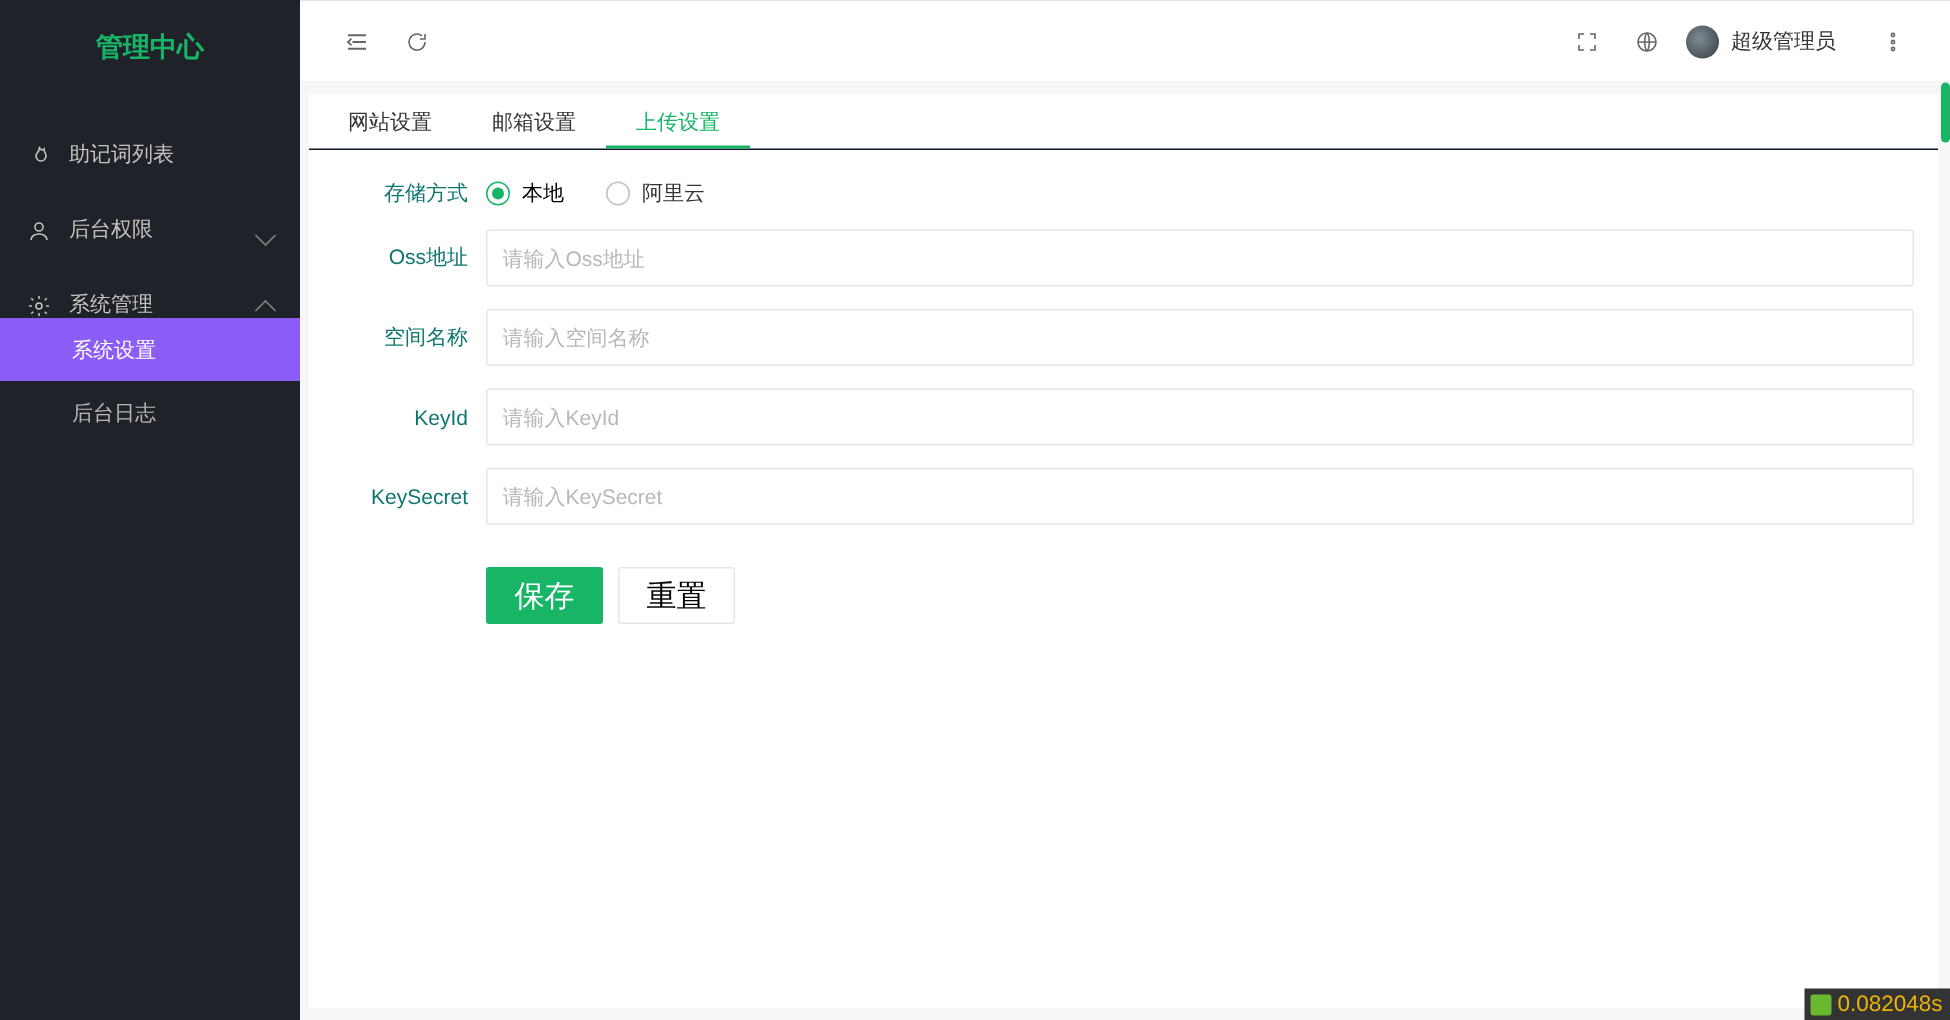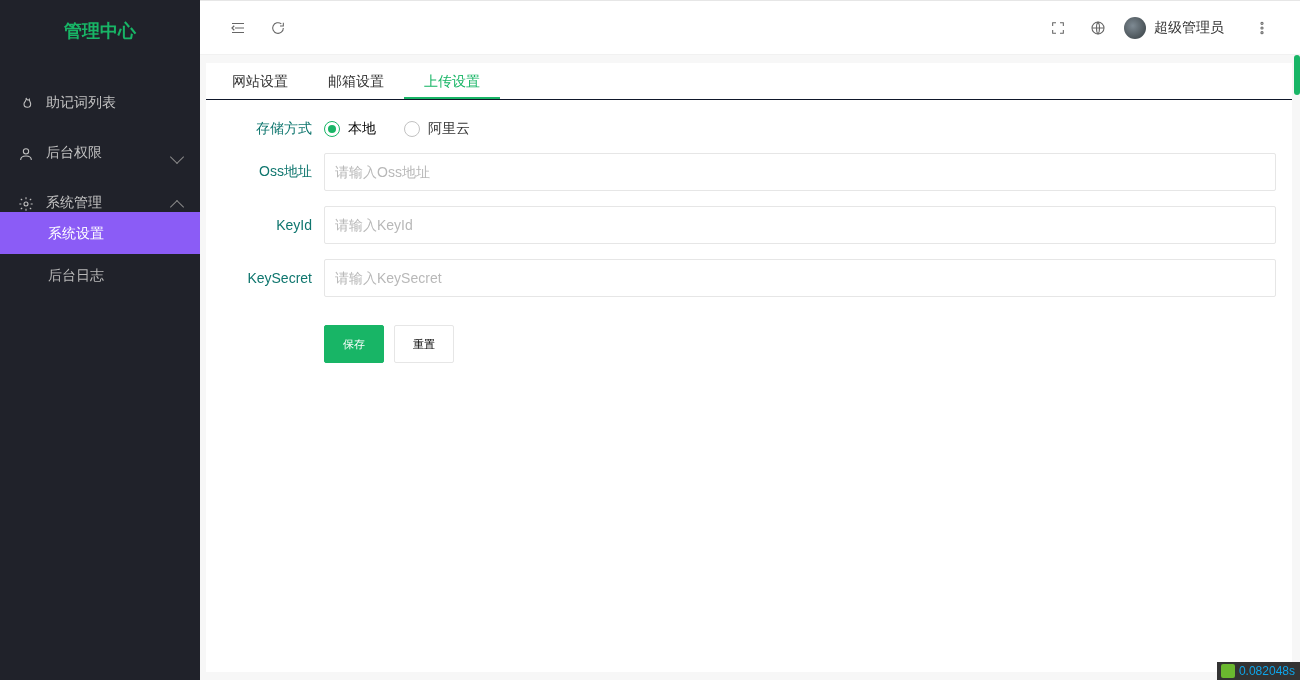--- a/index.html
+++ b/index.html
@@ -149,21 +149,21 @@
       color: #333;
     }
     .input::placeholder { color: #b8b8b8; }
     .btn-row { padding-left: 110px; margin-top: 28px; display: flex; gap: 10px; }
     .btn {
       height: 38px;
       padding: 0 18px;
       border: 1px solid #e6e6e6;
       background: #fff;
       border-radius: 2px;
-      font-size: 11px;
+      font-size: 20px;
       cursor: pointer;
     }
     .btn.primary {
       background: #18b566;
       border-color: #18b566;
       color: #fff;
     }
 
     
     .vscroll-accent {
@@ -172,22 +172,22 @@
       width: 6px; height: 40px;
       background: #18b566;
       border-radius: 3px;
     }
 
     
     .badge {
       position: absolute;
       right: 0; bottom: 0;
       background: #333;
-      color: #0ea5e9;
-      font-size: 12px;
+      color: #eab308;
+      font-size: 15px;
       padding: 2px 5px 2px 4px;
       display: flex;
       align-items: center;
       gap: 4px;
     }
     .badge .leaf {
       width: 14px; height: 14px;
       background: #6ab82f;
       border-radius: 2px;
     }
@@ -301,20 +301,26 @@
           </div>
         </div>
 
         <div class="form-row">
           <div class="form-label">Oss地址</div>
           <div class="form-control">
             <input class="input" placeholder="请输入Oss地址" style="">
           </div>
         </div>
 
+        <div class="form-row">
+          <div class="form-label">空间名称</div>
+          <div class="form-control">
+            <input class="input" placeholder="请输入空间名称" style="">
+          </div>
+        </div>
 
         <div class="form-row">
           <div class="form-label">KeyId</div>
           <div class="form-control">
             <input class="input" placeholder="请输入KeyId" style="">
           </div>
         </div>
 
         <div class="form-row">
           <div class="form-label">KeySecret</div>

